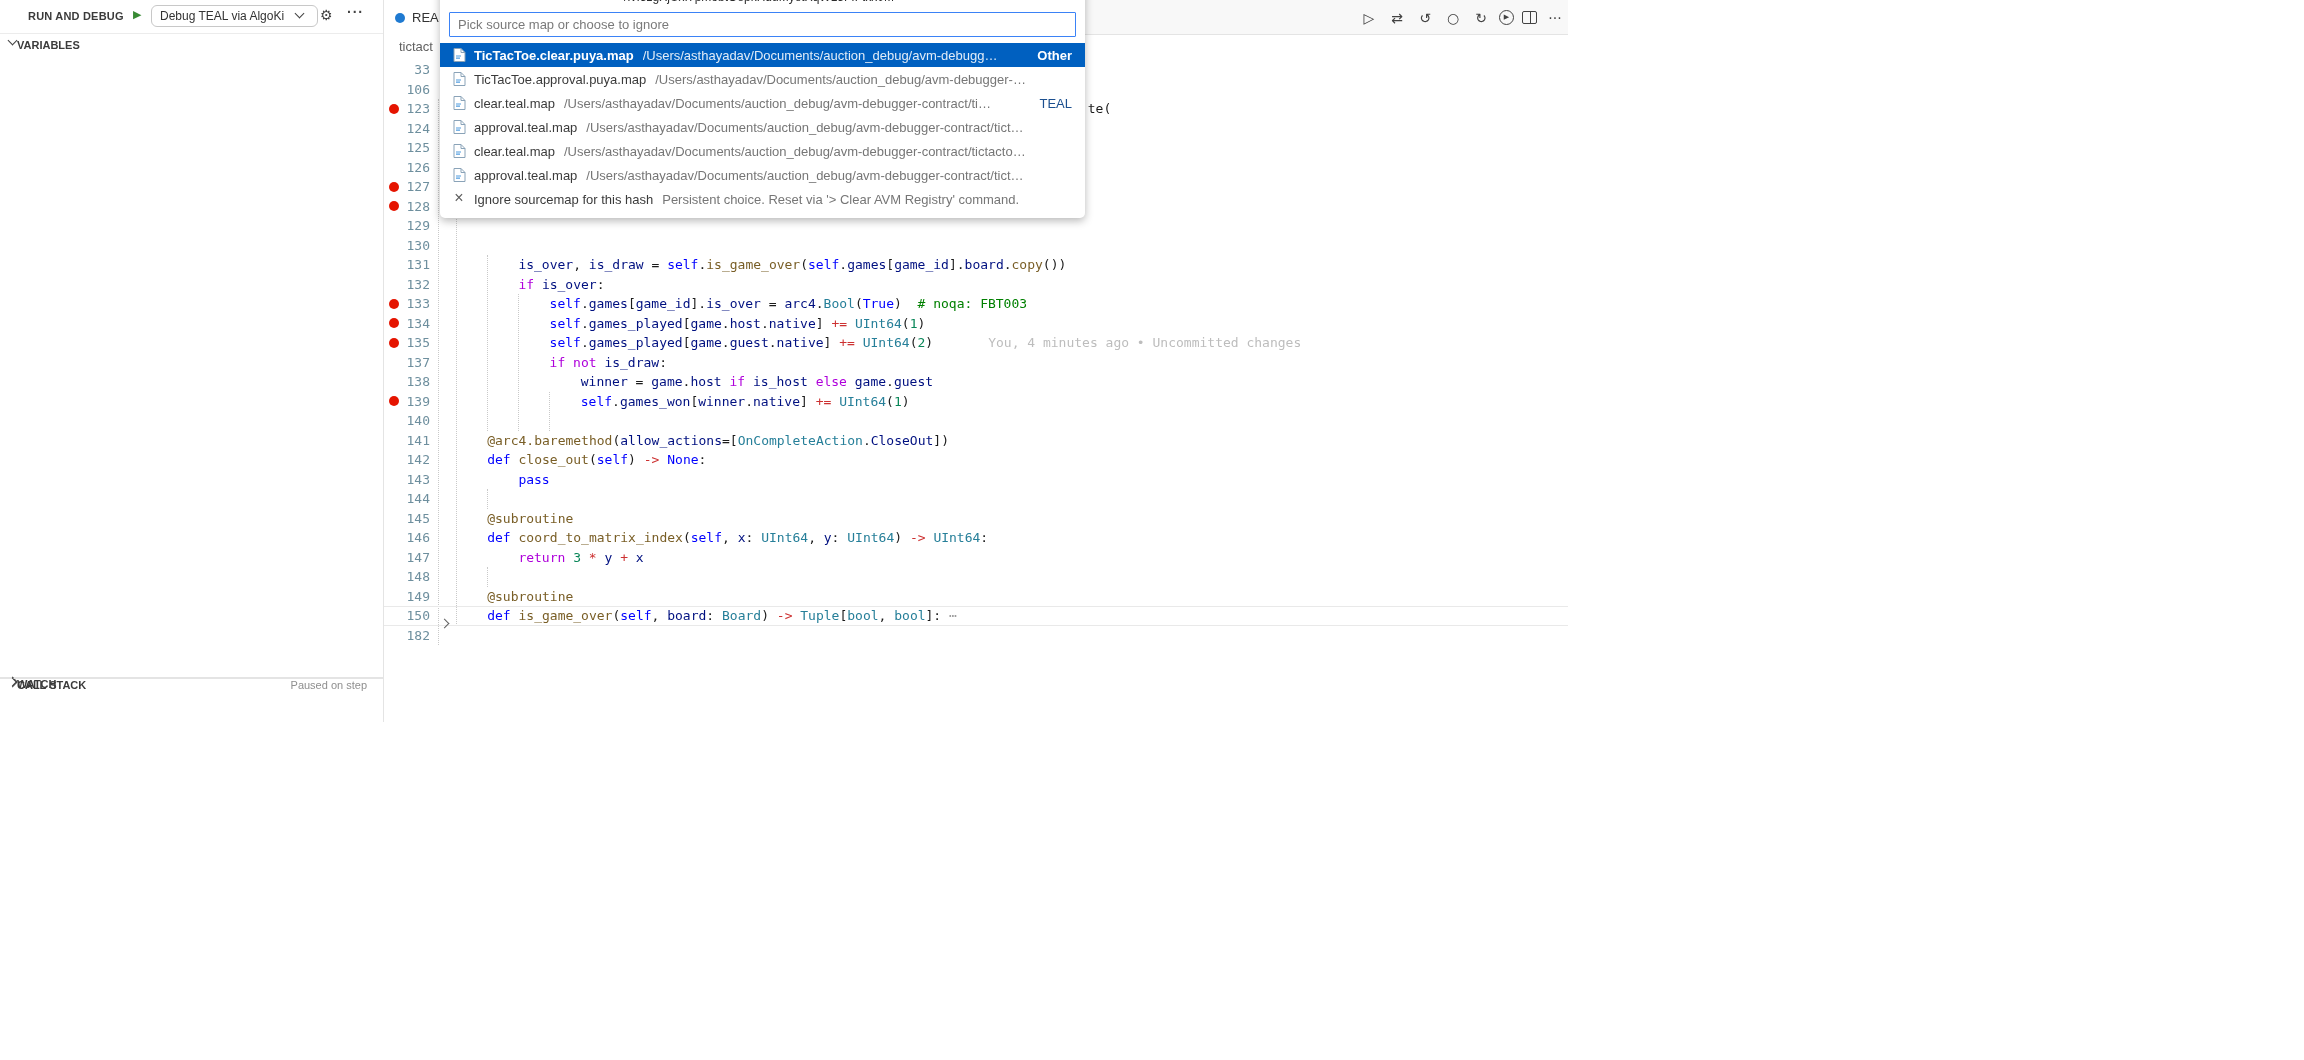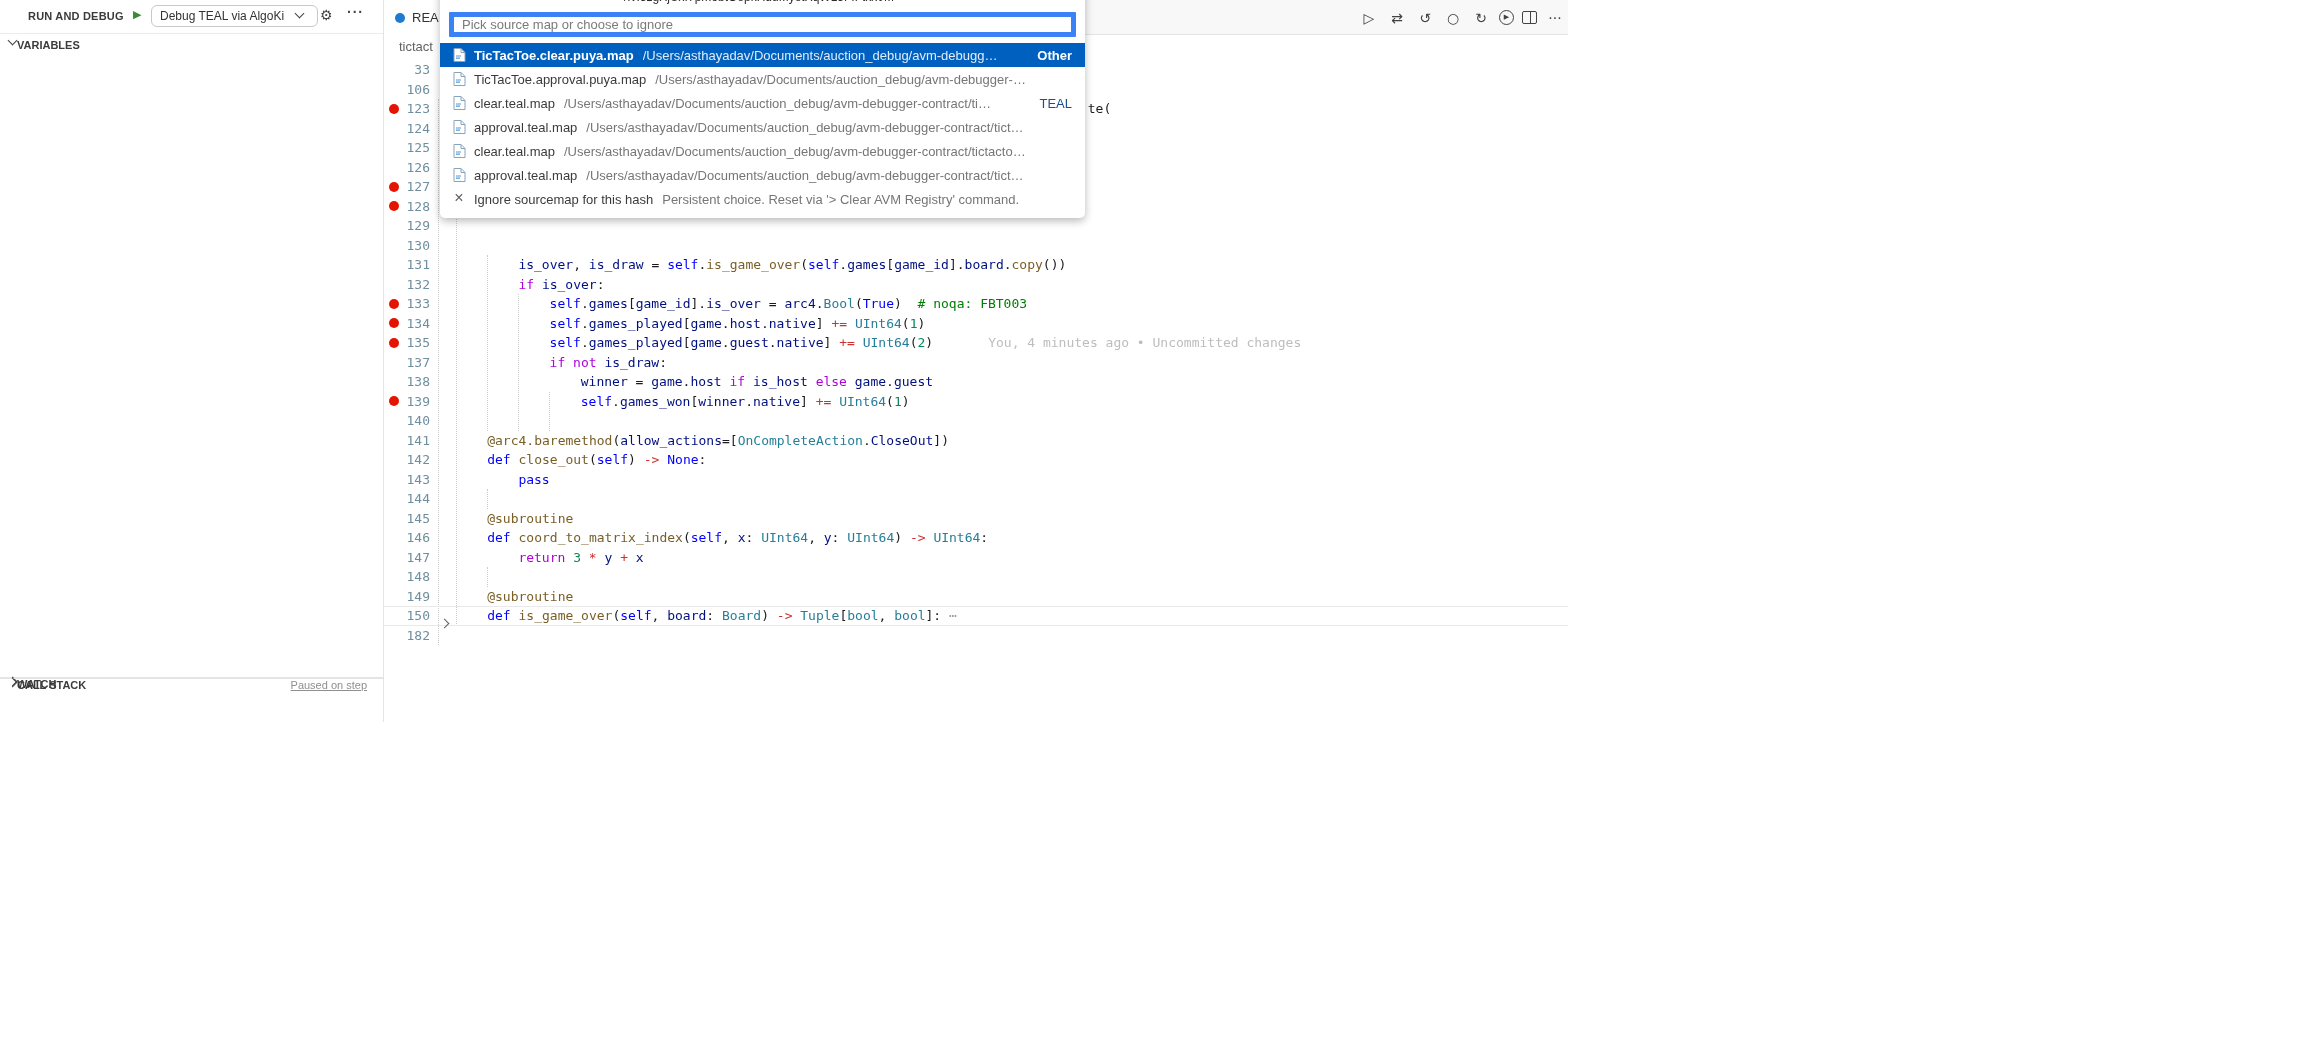--- a/index.html
+++ b/index.html
@@ -15,21 +15,21 @@
   .cfg-dd{position:absolute;left:151px;top:5px;width:141px;height:20px;border:1px solid #c8c8c8;border-radius:6px;background:#fff;
           font-size:12px;line-height:20px;padding:0 16px 0 8px;color:#333;white-space:nowrap;overflow:hidden;cursor:pointer;}
   .cfg-chev{position:absolute;left:296px;top:12px;}
   .gear{position:absolute;left:320px;top:7px;font-size:14px;color:#424242;cursor:pointer;font-family:"DejaVu Sans",sans-serif;}
   .dots{position:absolute;left:347px;top:4px;font-size:14px;font-weight:700;color:#424242;cursor:pointer;letter-spacing:1px;}
   .side-sec{position:absolute;left:0;width:100%;height:22px;display:flex;align-items:flex-start;gap:1px;padding-left:9px;box-sizing:border-box;
             font-size:11px;font-weight:700;color:#3b3b3b;cursor:pointer;}
   #sec-variables{top:39px;}
   #sec-watch{top:677px;height:23px;border-top:1px solid #e4e4e4;}
   #sec-callstack{top:678px;height:22px;border-top:1px solid #e4e4e4;padding-right:16px;}
-  .badge{margin-left:auto;font-size:11px;font-weight:400;color:#8f8f8f;white-space:nowrap;text-decoration:underline;}
+  .badge{margin-left:auto;font-size:11px;font-weight:400;color:#8f8f8f;white-space:nowrap;}
   .chev{display:inline-block;width:6px;height:6px;border-right:1.4px solid #424242;border-bottom:1.4px solid #424242;flex:none;}
   .chev.down{transform:rotate(45deg);margin-top:-2px;}
   .chev.right{transform:rotate(-45deg);}
 
   
   #editor{position:absolute;left:384px;top:0;width:1184px;height:722px;background:#fff;}
   .tabstrip{position:absolute;left:0;top:0;width:100%;height:35px;background:#f8f8f8;border-bottom:1px solid #e4e4e4;box-sizing:border-box;}
   .tab{position:absolute;left:0;top:0;width:210px;height:35px;background:#fff;border-right:1px solid #e4e4e4;
        display:flex;align-items:center;gap:7px;padding-left:11px;box-sizing:border-box;font-size:13px;color:#333;cursor:pointer;}
   .tab-icon{width:10px;height:10px;border-radius:50%;background:#1f7ad1;flex:none;}
@@ -56,21 +56,21 @@
   .blame{color:#bdbdbd;padding-left:55px;}
   .tk-pl{color:#1b1b1b}.tk-v{color:#001080}.tk-k{color:#AF00DB}.tk-b{color:#0000FF}
   .tk-f{color:#795E26}.tk-t{color:#267F99}.tk-n{color:#098658}.tk-c{color:#008000}
   .tk-o{color:#CD3131}.tk-dim{color:#9d9d9d}
 
   
   #quickpick{position:absolute;left:440px;top:-16px;width:645px;background:#fff;z-index:20;
              box-shadow:0 3px 9px rgba(0,0,0,.28);border-radius:0 0 5px 5px;padding-bottom:7px;}
   .qp-title{height:26px;line-height:26px;text-align:center;font-size:12px;color:#2b2b2b;overflow:hidden;white-space:nowrap;}
   .qp-input-wrap{margin:2px 9px 6px 9px;}
-  .qp-input{width:100%;height:25px;box-sizing:border-box;border:5px solid #3b82f6;background:#fff;padding:0 8px;
+  .qp-input{width:100%;height:25px;box-sizing:border-box;border:1px solid #3b82f6;background:#fff;padding:0 8px;
             font-size:13px;font-family:"Liberation Sans",sans-serif;color:#333;outline:none;border-radius:1px;}
   .qp-input::placeholder{color:#7a7a7a;}
   .qp-item{height:24px;display:flex;align-items:center;padding:0 13px 0 11px;font-size:13px;cursor:pointer;}
   .qp-item.sep{border-top:1px solid #e0e0e0;}
   .qp-icon{width:16px;margin-right:7px;display:flex;align-items:center;justify-content:center;flex:none;}
   .qp-x{font-size:16px;color:#5f5f5f;line-height:1;margin-top:-2px;}
   .qp-label{color:#3b3b3b;white-space:nowrap;flex:none;}
   .qp-desc{color:#767676;margin-left:9px;white-space:nowrap;overflow:hidden;text-overflow:ellipsis;flex:0 1 auto;}
   .qp-right{margin-left:auto;padding-left:14px;color:#1b4f8f;white-space:nowrap;flex:none;}
   .qp-right.link{color:#0068c4;}

